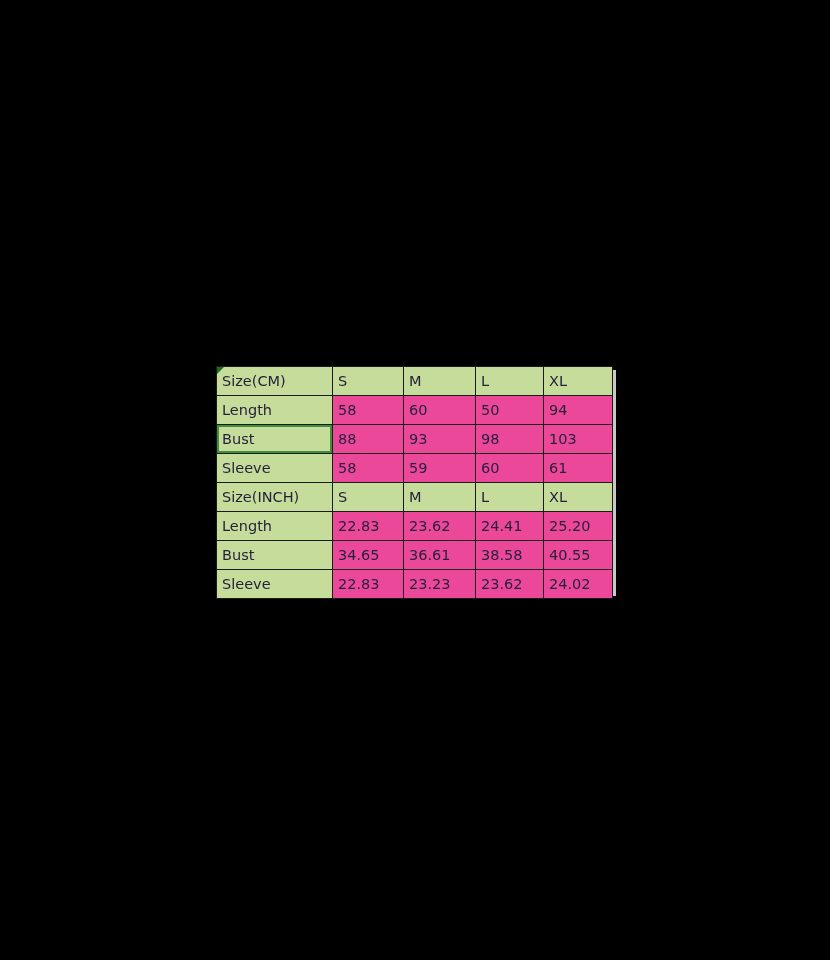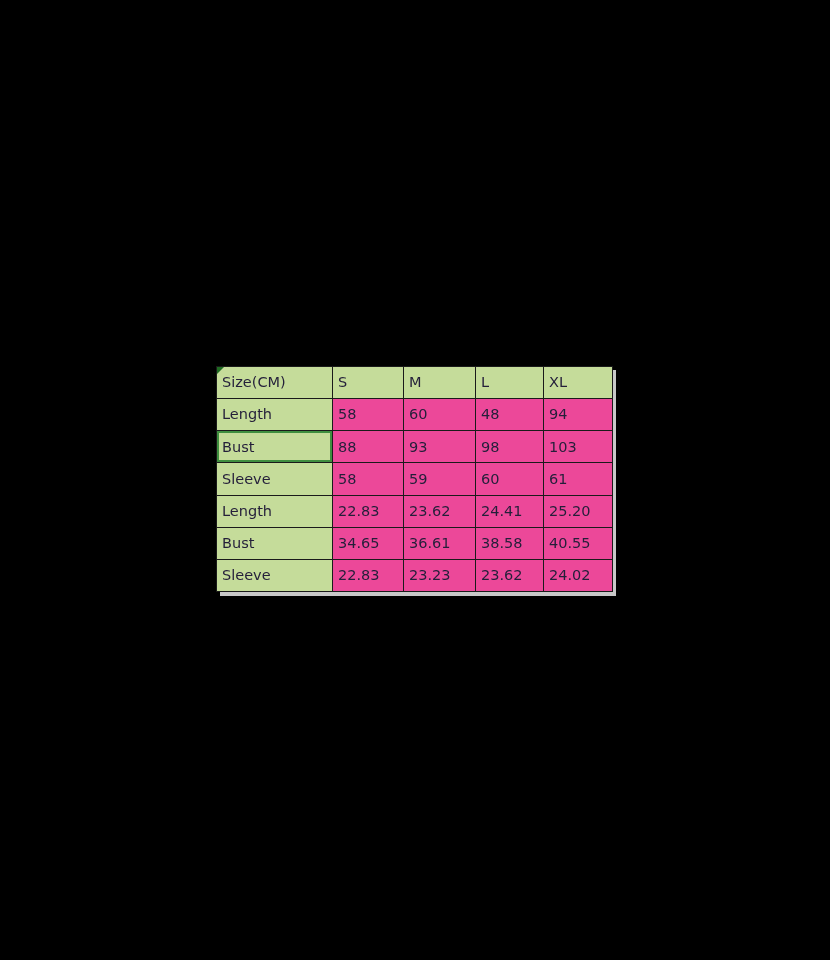--- a/index.html
+++ b/index.html
@@ -125,40 +125,47 @@
           <td class="green">S</td>
           <td class="green">M</td>
           <td class="green">L</td>
           <td class="green">XL</td>
         </tr>
 
         <tr>
           <td class="green">Length</td>
           <td class="white">58</td>
           <td class="white">60</td>
-          <td class="white">48</td>
+          <td class="white">50</td>
           <td class="white">94</td>
         </tr>
 
         <tr>
           <td class="green selected">Bust</td>
           <td class="white">88</td>
           <td class="white">93</td>
           <td class="white">98</td>
           <td class="white">103</td>
         </tr>
 
         <tr>
           <td class="green">Sleeve</td>
           <td class="white">58</td>
           <td class="white">59</td>
           <td class="white">60</td>
           <td class="white">61</td>
         </tr>
 
+        <tr>
+          <td class="green">Size(INCH)</td>
+          <td class="green">S</td>
+          <td class="green">M</td>
+          <td class="green">L</td>
+          <td class="green">XL</td>
+        </tr>
 
         <tr>
           <td class="green">Length</td>
           <td class="white">22.83</td>
           <td class="white">23.62</td>
           <td class="white">24.41</td>
           <td class="white">25.20</td>
         </tr>
 
         <tr>

